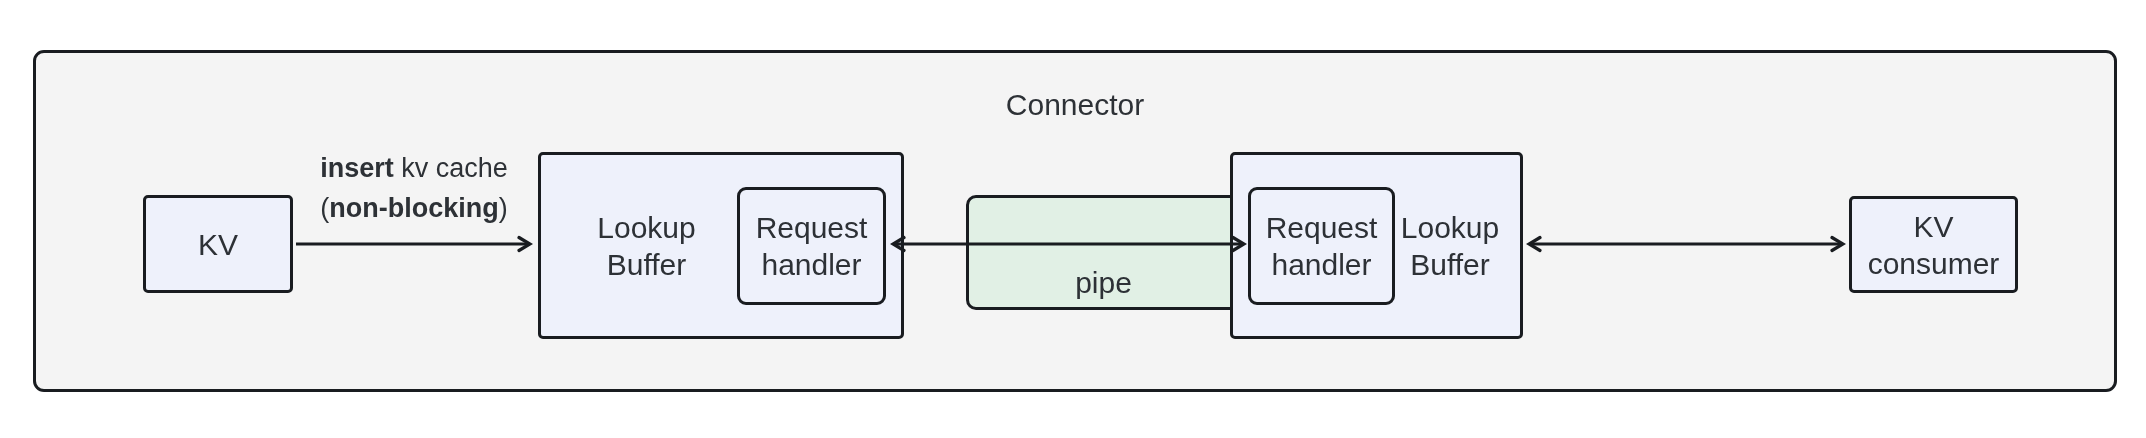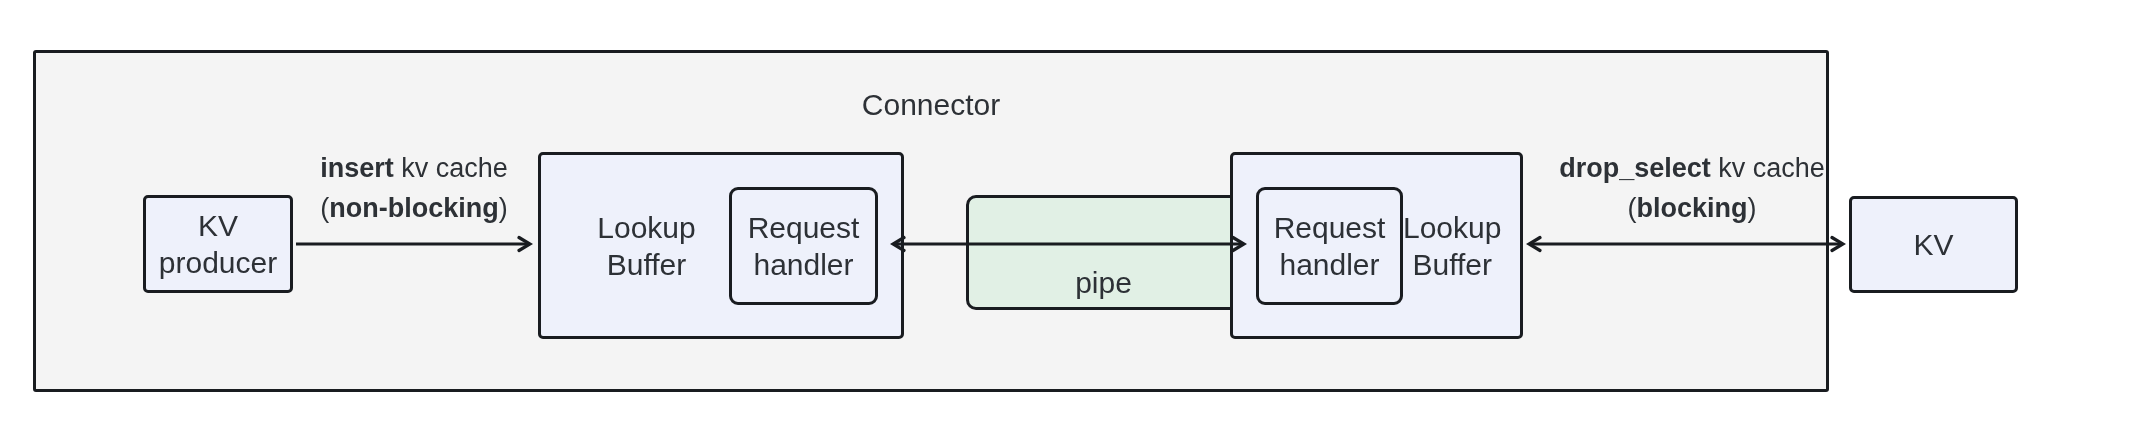--- a/index.html
+++ b/index.html
@@ -9,44 +9,44 @@
     --pipe-fill:#e1f0e5;
     --border:#191c20;
     --text:#2d3136;
   }
   *{box-sizing:border-box;margin:0;padding:0;}
   html,body{background:var(--canvas-bg);}
   body{font-family:"Liberation Sans","DejaVu Sans",sans-serif;color:var(--text);}
   .canvas{position:relative;width:2146px;height:438px;background:var(--canvas-bg);overflow:hidden;}
 
   .outer{
-    position:absolute;left:33px;top:50px;width:1796px;height:342px;
+    position:absolute;left:33px;top:50px;width:2084px;height:342px;
     background:var(--container-fill);
     border:3px solid var(--border);
-    border-radius:3px;
+    border-radius:11px;
   }
   .outer-title{
     position:absolute;left:0;top:34px;width:100%;
     text-align:center;font-size:30px;line-height:36px;color:var(--text);
   }
 
   .node{
     position:absolute;
     background:var(--node-fill);
     border:3px solid var(--border);
     border-radius:5px;
     display:flex;align-items:center;justify-content:center;
     font-size:30px;line-height:37px;text-align:center;color:var(--text);
   }
   .node .lines{display:block;}
 
   .kv-producer{left:143px;top:195px;width:150px;height:98px;}
   .kv-consumer{left:1849px;top:196px;width:169px;height:97px;}
 
-  .lookup{padding:0 23px;justify-content:space-between;}
+  .lookup{padding:0 15px;justify-content:space-between;}
   .lookup-left{left:538px;top:152px;width:366px;height:187px;}
   .lookup-right{left:1230px;top:152px;width:293px;height:187px;}
   .lookup .buffer-label{flex:1;text-align:center;}
   .handler{
     position:relative;flex:0 0 auto;width:149px;height:118px;
     background:var(--node-fill);
     border:3px solid var(--border);
     border-radius:9px;
     display:flex;align-items:center;justify-content:center;
     text-align:center;
@@ -85,21 +85,20 @@
 
 <div class="canvas">
 
   <div class="outer">
     <div class="outer-title">Connector</div>
   </div>
 
   <div class="node kv-producer">
     <span class="lines">
       <span>KV</span><br>
-      <span>producer</span>
     </span>
   </div>
 
   <div class="node lookup lookup-left">
     <span class="buffer-label lines">
       <span>Lookup</span><br>
       <span>Buffer</span>
     </span>
     <div class="handler">
       <span class="lines">
@@ -122,32 +121,29 @@
     </div>
     <span class="buffer-label lines">
       <span>Lookup</span><br>
       <span>Buffer</span>
     </span>
   </div>
 
   <div class="node kv-consumer">
     <span class="lines">
       <span>KV</span><br>
+      <span>consumer</span>
     </span>
   </div>
 
   <div class="edge-label edge-label-insert">
     <b>insert</b><span> kv cache</span><br>
     <span>(</span><b>non-blocking</b><span>)</span>
   </div>
 
-  <div class="edge-label edge-label-drop">
-    <b>drop_select</b><span> kv cache</span><br>
-    <span>(</span><b>blocking</b><span>)</span>
-  </div>
 
   <svg class="arrows" viewBox="0 0 2146 438">
     <defs>
       <marker id="head" markerUnits="userSpaceOnUse" viewBox="0 0 18 18" refX="15" refY="9" markerWidth="18" markerHeight="18" orient="auto-start-reverse">
         <path d="M4,2.5 L15,9 L4,15.5" fill="none" stroke="#191c20" stroke-width="3.2" stroke-linecap="round" stroke-linejoin="miter"></path>
       </marker>
     </defs>
     <line x1="296" y1="244" x2="530" y2="244" marker-end="url(#head)"></line>
     <line x1="893" y1="244" x2="1244" y2="244" marker-start="url(#head)" marker-end="url(#head)"></line>
     <line x1="1529" y1="244" x2="1843" y2="244" marker-start="url(#head)" marker-end="url(#head)"></line>

